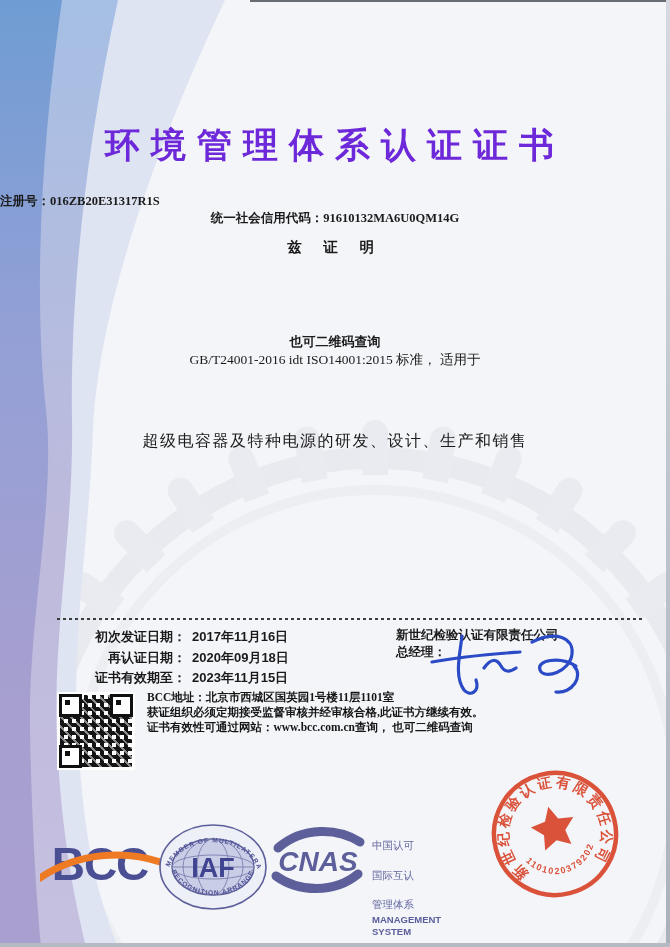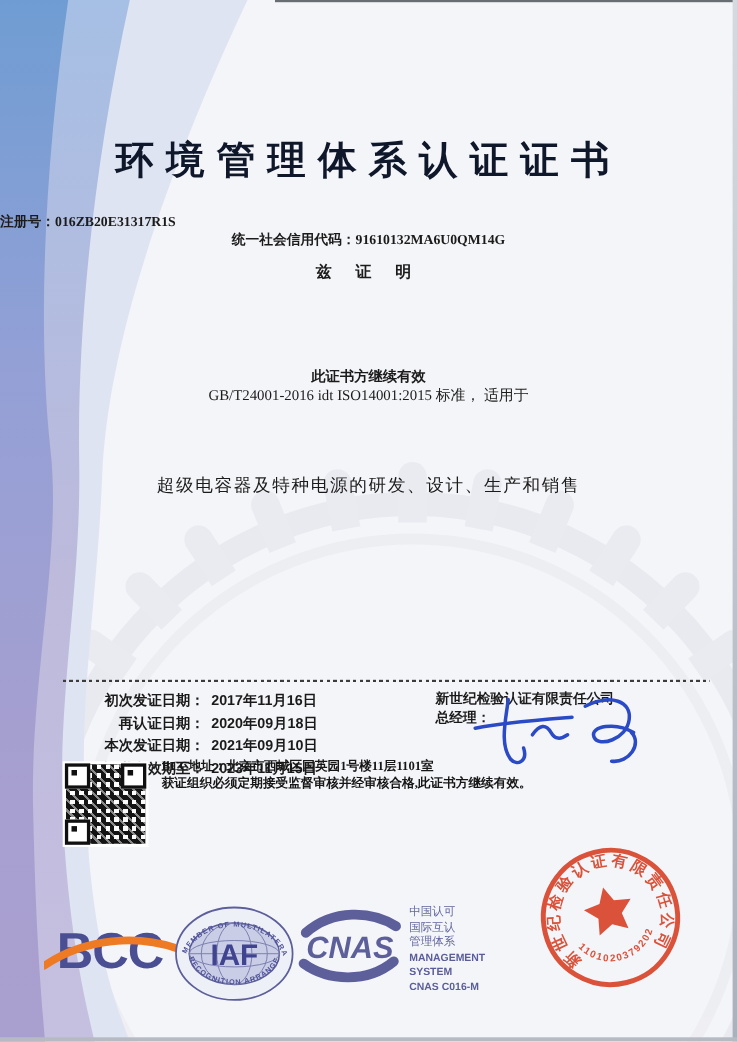--- a/index.html
+++ b/index.html
@@ -5,21 +5,21 @@
   html,body{margin:0;padding:0;}
   body{background:#e8eaee;font-family:"Liberation Sans",sans-serif;}
   .page{position:relative;width:670px;height:947px;margin:0 auto;overflow:hidden;
         background:#f3f5f9;color:#1b1b1b;}
   .bg{position:absolute;inset:0;z-index:0;}
   .layer{position:absolute;z-index:2;}
   .serif{font-family:"Liberation Serif","DejaVu Serif",serif;}
   .sans{font-family:"Liberation Sans","DejaVu Sans",sans-serif;}
 
   .cert-title{top:122px;left:0;width:100%;text-align:center;font-size:35px;
-    letter-spacing:11px;font-weight:600;color:#0f172a;}
+    letter-spacing:11px;font-weight:600;color:#6d28d9;}
   .reg-line{top:193px;left:0;width:100%;text-align:left;font-size:12.5px;font-weight:700;}
   .code-line{top:210px;left:0;width:100%;text-align:center;font-size:12.5px;font-weight:700;}
   .certify-line{top:238px;left:0;width:100%;text-align:center;font-size:14.5px;
     font-weight:700;letter-spacing:9px;}
   .company-line{top:272px;left:0;width:100%;text-align:center;font-size:23px;letter-spacing:2px;}
   .std1{top:333px;left:0;width:100%;text-align:center;font-size:13px;font-weight:700;}
   .std2{top:351px;left:0;width:100%;text-align:center;font-size:13.5px;}
   .scope-line{top:431px;left:0;width:100%;text-align:center;font-size:16px;letter-spacing:1.5px;}
 
   .addresses{top:502px;left:55px;width:560px;text-align:center;font-size:15px;
@@ -48,21 +48,21 @@
   .qr-f-tl{left:2px;top:2px;} .qr-f-tr{right:2px;top:2px;} .qr-f-bl{left:2px;bottom:2px;}
 
   .footnotes{top:690px;left:147px;width:505px;font-size:11.5px;font-weight:700;
     line-height:14.8px;color:#161616;}
   .footnotes div{white-space:nowrap;}
 
   .logo-bcc{top:828px;left:40px;width:120px;height:72px;}
   .logo-iaf{top:819px;left:158px;width:110px;height:95px;}
   .logo-cnas{top:824px;left:268px;width:100px;height:72px;}
   .accr{top:823px;left:372px;width:110px;color:#63669e;}
-  .accr .cn{font-size:10.5px;line-height:13.5px;}
+  .accr .cn{font-size:10.5px;line-height:13.5px;margin-top:16px;}
   .accr .en{font-size:9.5px;font-weight:700;line-height:12px;color:#5a5d9a;margin-top:2px;}
 
   .stamp{top:764px;left:485px;width:140px;height:140px;transform:rotate(-14deg);
     opacity:.93;mix-blend-mode:multiply;}
 
   .edge-top{position:absolute;top:0;left:250px;right:0;height:2px;background:#3a3e45;opacity:.75;z-index:5;}
   .edge-right{position:absolute;top:0;right:0;width:4px;height:100%;
     background:linear-gradient(180deg,#d6dae0,#abb1bb);z-index:5;}
   .edge-bottom{position:absolute;bottom:0;left:0;width:100%;height:4px;background:#b6bbc3;z-index:5;}
 </style>
@@ -137,41 +137,37 @@
   <div class="edge-bottom"></div>
 
   <div class="layer serif cert-title">环境管理体系认证证书</div>
   <div class="layer serif reg-line">
     <span>注册号：</span><span>016ZB20E31317R1S</span>
   </div>
   <div class="layer serif code-line">
     <span>统一社会信用代码：</span><span>91610132MA6U0QM14G</span>
   </div>
   <div class="layer serif certify-line">兹 证 明</div>
-  <div class="layer serif std1">此证书方继续有效</div>
+  <div class="layer serif std1">也可二维码查询</div>
   <div class="layer serif std2">GB/T24001-2016 idt ISO14001:2015 标准， 适用于</div>
   <div class="layer serif scope-line">超级电容器及特种电源的研发、设计、生产和销售</div>
 
 
   <div class="layer dashline"></div>
 
   <div class="layer sans dates">
     <div class="date-row">
       <span class="date-label">初次发证日期：</span>
       <span class="date-value">2017年11月16日</span>
     </div>
     <div class="date-row">
       <span class="date-label">再认证日期：</span>
       <span class="date-value">2020年09月18日</span>
     </div>
     <div class="date-row">
-      <span class="date-label">本次发证日期：</span>
-      <span class="date-value">2021年09月10日</span>
-    </div>
-    <div class="date-row">
       <span class="date-label">证书有效期至：</span>
       <span class="date-value">2023年11月15日</span>
     </div>
   </div>
 
   <div class="layer sans issuer">
     <div>新世纪检验认证有限责任公司</div>
     <div>总经理：</div>
   </div>
   <svg class="layer signature" viewBox="0 0 185 80">
@@ -187,20 +183,21 @@
   <div class="layer qr">
     <div class="qr-pattern"></div>
     <div class="qr-finder qr-f-tl"></div>
     <div class="qr-finder qr-f-tr"></div>
     <div class="qr-finder qr-f-bl"></div>
   </div>
 
   <div class="layer serif footnotes">
     <div>BCC地址：北京市西城区国英园1号楼11层1101室</div>
     <div>获证组织必须定期接受监督审核并经审核合格,此证书方继续有效。</div>
+    <div>证书有效性可通过网站：www.bcc.com.cn查询， 也可二维码查询</div>
   </div>
 
   <svg class="layer logo-bcc" viewBox="0 0 120 72">
     <text x="60" y="52" text-anchor="middle" font-family="Liberation Sans, sans-serif" font-size="46" font-weight="900" fill="#4a4e92" letter-spacing="-1">BCC</text>
     <path d="M0,50 C38,24 86,22 120,34" fill="none" stroke="#ee7a24" stroke-width="7" stroke-linecap="round"></path>
   </svg>
 
   <svg class="layer logo-iaf" viewBox="0 0 110 95">
     <defs>
       <path id="iafTop" d="M10,52 A 46 36 0 0 1 100,52"></path>

